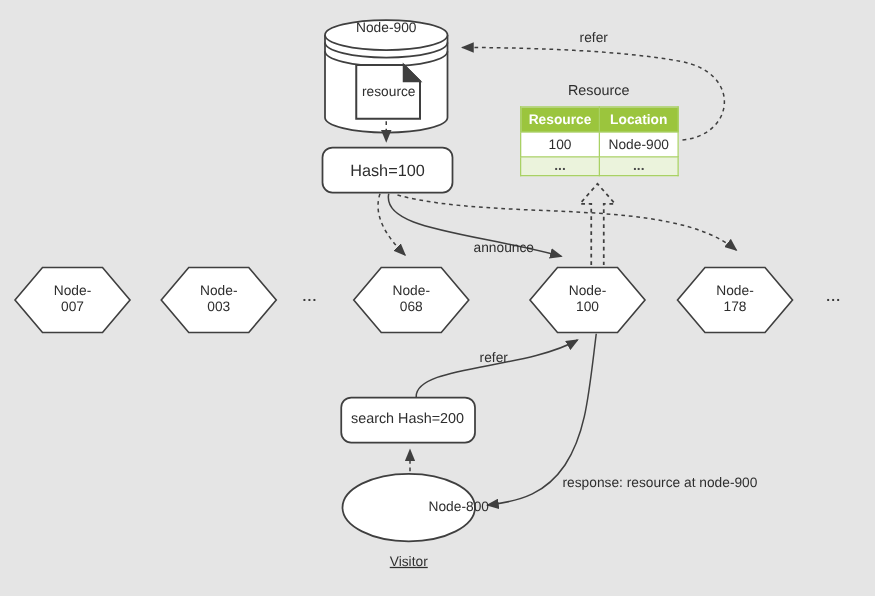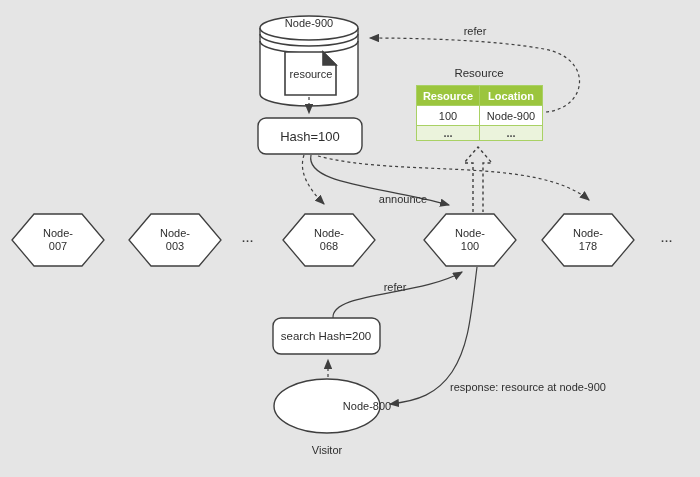--- a/index.html
+++ b/index.html
@@ -77,21 +77,21 @@
       <path d="M333,318 C331,292 420,296 462,272" marker-end="url(#arw)"></path>
       <path d="M477,267 C471,315 469,346 452,372 C437,394 418,401 390,404" marker-end="url(#arw)"></path>
     </g>
   </svg>
 
   <div class="lbl" style="left:309px;top:23px;">Node-900</div>
   <div class="lbl" style="left:311px;top:74px;">resource</div>
   <div class="lbl" style="left:310px;top:136px;font-size:13px;">Hash=100</div>
   <div class="lbl" style="left:326px;top:336px;font-size:11.5px;">search Hash=200</div>
   <div class="lbl" style="left:327px;top:406px;margin-left:40px;">Node-800</div>
-  <div class="lbl" style="left:327px;top:450px;">Visitor</div>
+  <div class="lbl" style="left:327px;top:450px;text-decoration:underline;">Visitor</div>
 
   <div class="node-label" style="left:58px;top:240px;">
     <span>Node-</span>
     <span>007</span>
   </div>
   <div class="node-label" style="left:175px;top:240px;">
     <span>Node-</span>
     <span>003</span>
   </div>
   <div class="node-label" style="left:329px;top:240px;">

